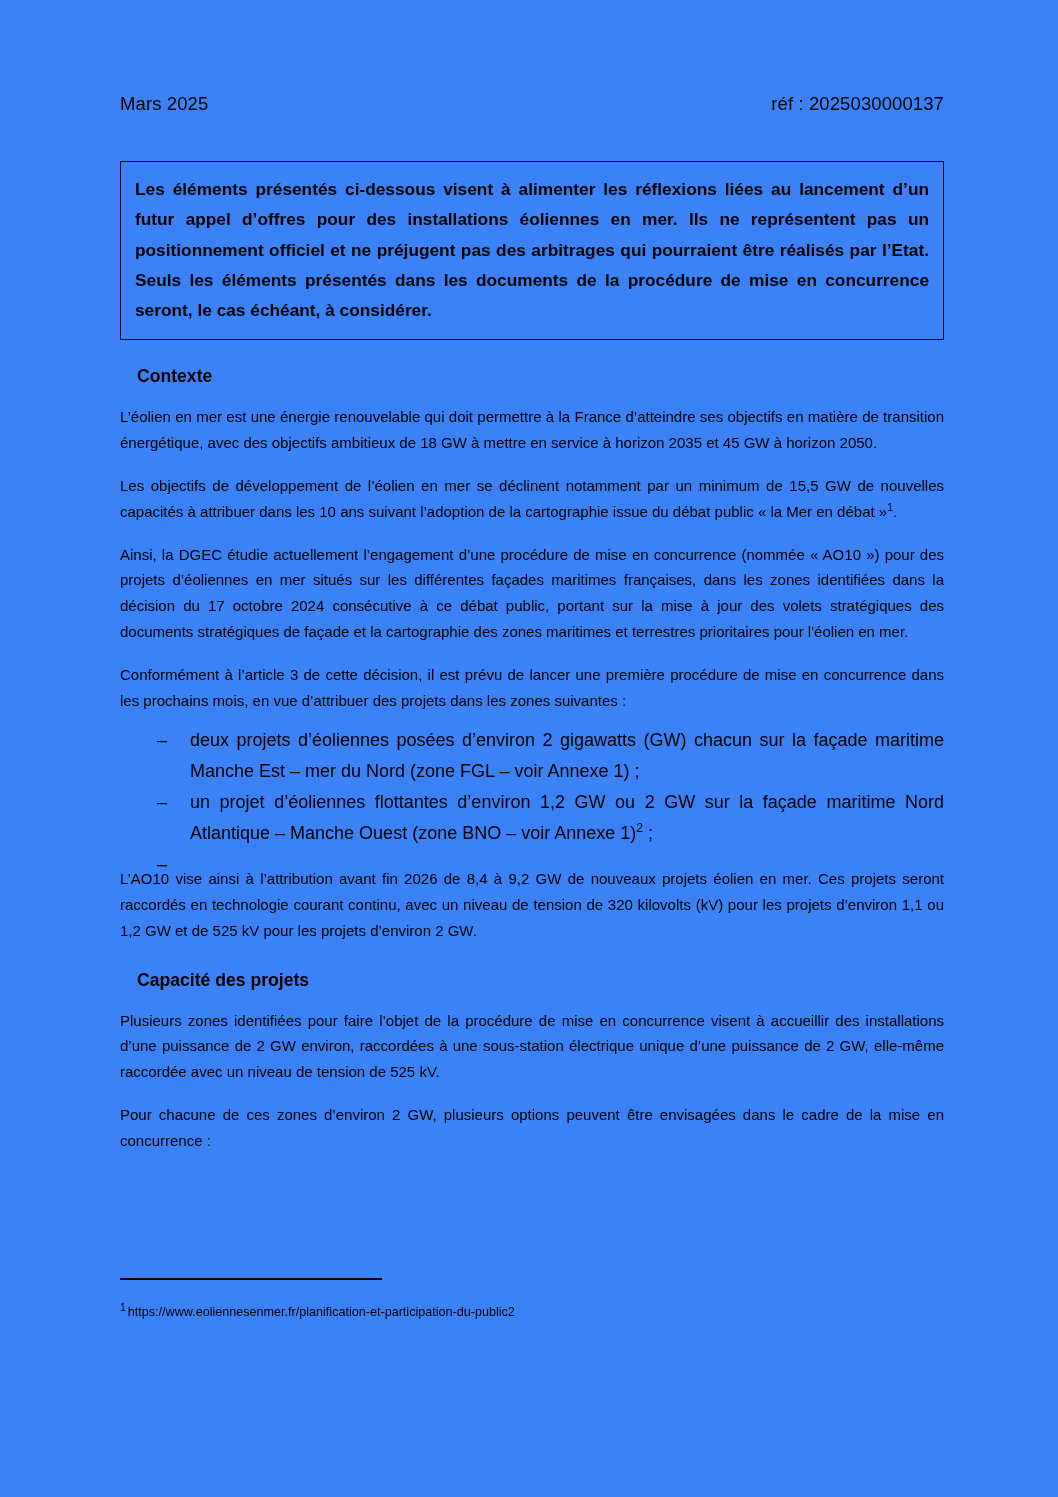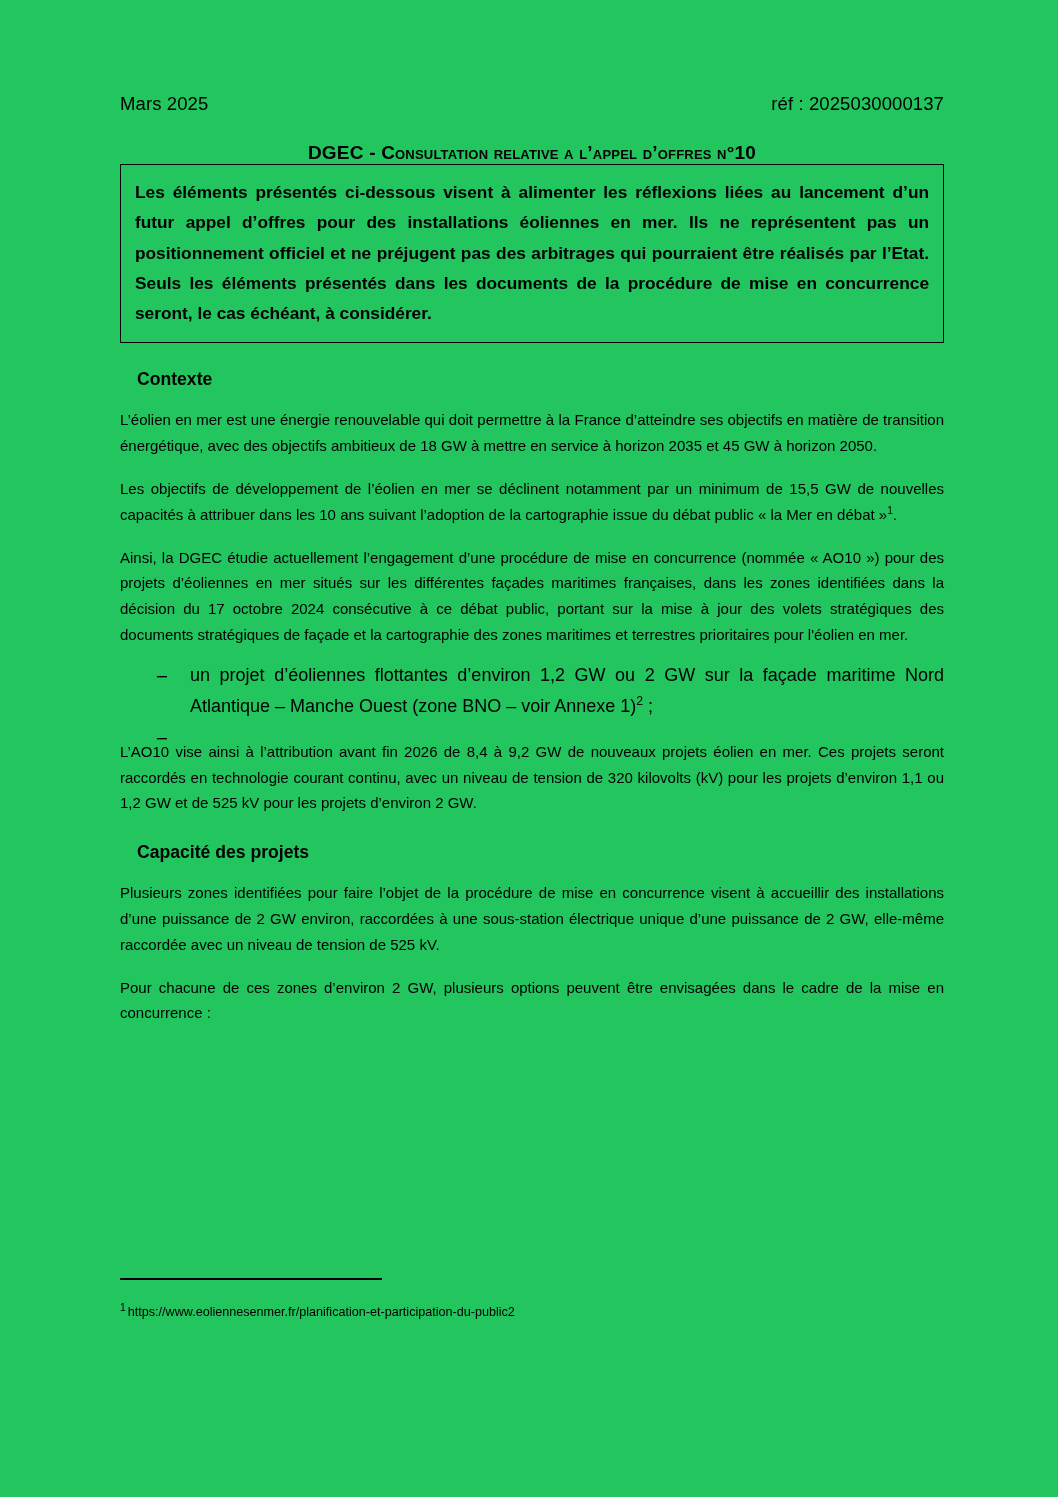--- a/index.html
+++ b/index.html
@@ -10,21 +10,21 @@
   }
   body {
     font-family: "Liberation Sans", sans-serif;
     color: #000000;
   }
   .page {
     position: relative;
     width: 1058px;
     height: 1497px;
     box-sizing: border-box;
-    background: #22c55e;
+    background: #3b82f6;
     overflow: hidden;
   }
   .content {
     position: absolute;
     left: 120px;
     top: 0;
     width: 824px;
   }
 
   
@@ -46,20 +46,21 @@
     font-size: 19px;
     font-variant: small-caps;
     letter-spacing: 0.2px;
     margin-top: 27px;
   }
   .doc-title .nocaps { font-variant: normal; }
 
   
   .notice-box {
     border: 1.6px solid #000000;
+    margin-top: 46px;
     padding: 12px 14px 14px 14px;
     box-sizing: border-box;
   }
   .notice-box p {
     margin: 0;
     font-weight: bold;
     font-size: 17.3px;
     line-height: 1.75;
     text-align: justify;
   }
@@ -138,40 +139,39 @@
 
 <div class="page">
 
   <div class="content">
 
     <div class="doc-header">
       <span class="date">Mars 2025</span>
       <span class="ref">réf : 2025030000137</span>
     </div>
 
-    <div class="doc-title">
-      <span class="nocaps">DGEC - </span><span>Consultation relative a l’appel d’offres n°10</span>
-    </div>
 
     <div class="notice-box">
       <p>Les éléments présentés ci-dessous visent à alimenter les réflexions liées au lancement d’un futur appel d’offres pour des installations éoliennes en mer. Ils ne représentent pas un positionnement officiel et ne préjugent pas des arbitrages qui pourraient être réalisés par l’Etat. Seuls les éléments présentés dans les documents de la procédure de mise en concurrence seront, le cas échéant, à considérer.</p>
     </div>
 
     <h2 class="section-heading">Contexte</h2>
 
     <p class="body-par">L’éolien en mer est une énergie renouvelable qui doit permettre à la France d’atteindre ses objectifs en matière de transition énergétique, avec des objectifs ambitieux de 18 GW à mettre en service à horizon 2035 et 45 GW à horizon 2050.</p>
 
     <p class="body-par"><span>Les objectifs de développement de l’éolien en mer se déclinent notamment par un minimum de 15,5 GW de nouvelles capacités à attribuer dans les 10 ans suivant l’adoption de la cartographie issue du débat public « la Mer en débat »</span><sup>1</sup><span>.</span></p>
 
     <p class="body-par">Ainsi, la DGEC étudie actuellement l’engagement d’une procédure de mise en concurrence (nommée « AO10 ») pour des projets d’éoliennes en mer situés sur les différentes façades maritimes françaises, dans les zones identifiées dans la décision du 17 octobre 2024 consécutive à ce débat public, portant sur la mise à jour des volets stratégiques des documents stratégiques de façade et la cartographie des zones maritimes et terrestres prioritaires pour l'éolien en mer.</p>
 
+    <p class="body-par">Conformément à l’article 3 de cette décision, il est prévu de lancer une première procédure de mise en concurrence dans les prochains mois, en vue d’attribuer des projets dans les zones suivantes :</p>
 
     <ul class="dash-list">
       <li>
         <span class="marker">–</span>
+        <span>deux projets d’éoliennes posées d’environ 2 gigawatts (GW) chacun sur la façade maritime Manche Est – mer du Nord (zone FGL – voir Annexe 1) ;</span>
       </li>
       <li>
         <span class="marker">–</span>
         <span>un projet d’éoliennes flottantes d’environ 1,2 GW ou 2 GW sur la façade maritime Nord Atlantique – Manche Ouest (zone BNO – voir Annexe 1)</span><sup>2</sup><span> ;</span>
       </li>
       <li>
         <span class="marker">–</span>
       </li>
       <li>
         <span class="marker">–</span>

